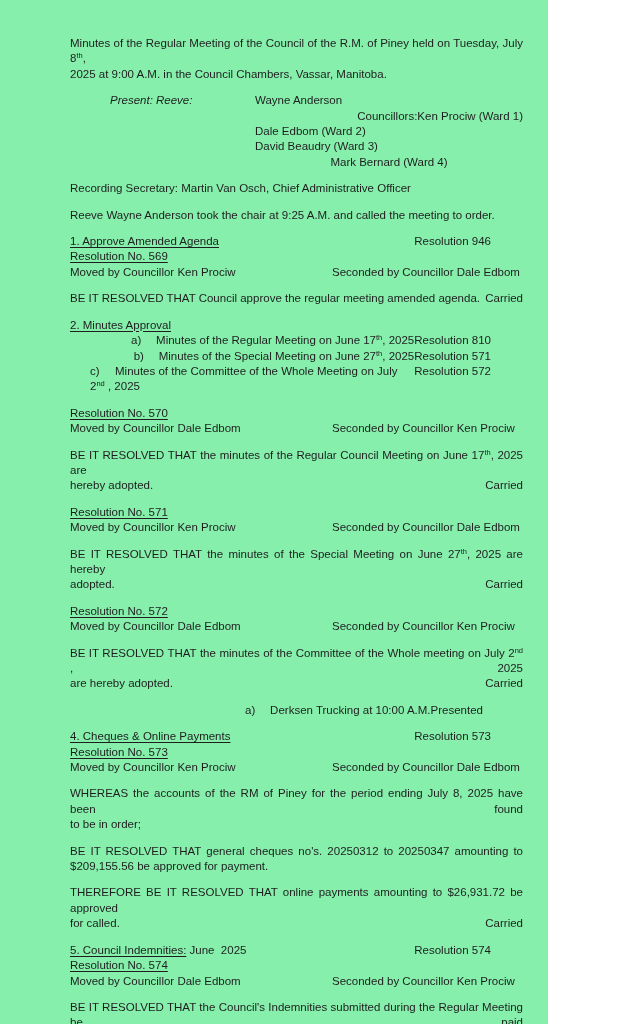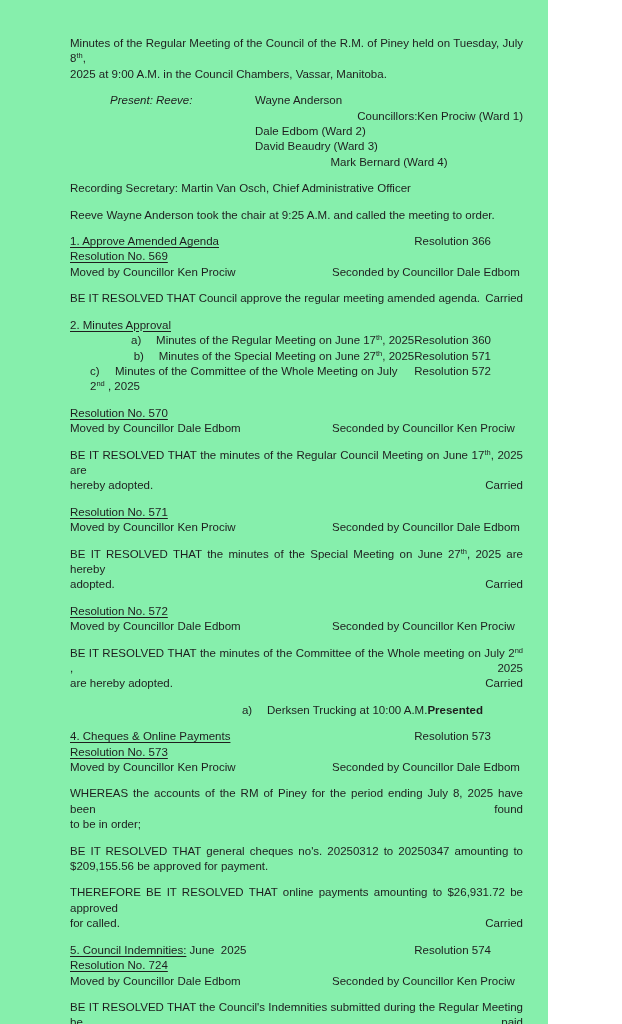--- a/index.html
+++ b/index.html
@@ -46,34 +46,34 @@
       <div class="line cols" style="padding-left: 40px;"><span class="col1" style="width: 145px;"><span></span></span><span><span>Dale Edbom (Ward 2)</span></span></div>
       <div class="line cols" style="padding-left: 40px;"><span class="col1" style="width: 145px;"><span></span></span><span><span>David Beaudry (Ward 3)</span></span></div>
       <div class="line cols" style="padding-left: 40px; text-align: center;"><span class="col1" style="width: 145px;"><span></span></span><span><span>Mark Bernard (Ward 4)</span></span></div>
       <div class="line gap"></div>
       <div class="line plain"><span>Recording Secretary: Martin Van Osch, Chief Administrative Officer</span></div>
       <div class="line gap"></div>
       <div class="line plain"><span>Reeve Wayne Anderson took the chair at 9:25 A.M. and called the meeting to order.</span></div>
       <div class="line gap"></div>
       <div class="line split">
         <span class="left"><span class="u">1. Approve Amended Agenda</span></span>
-        <span class="right" style="margin-right: 32px;"><span>Resolution 366</span></span>
+        <span class="right" style="margin-right: 32px;"><span>Resolution 946</span></span>
       </div>
       <div class="line plain"><span class="u">Resolution No. 569</span></div>
       <div class="line cols"><span class="col1" style="width: 262px;"><span>Moved by Councillor Ken Prociw</span></span><span><span>Seconded by Councillor Dale Edbom</span></span></div>
       <div class="line gap"></div>
       <div class="line split">
         <span class="left"><span>BE IT RESOLVED THAT Council approve the regular meeting amended agenda.</span></span>
         <span class="right"><span>Carried</span></span>
       </div>
       <div class="line gap"></div>
       <div class="line plain"><span class="u">2. Minutes Approval</span></div>
       <div class="line list">
         <span class="left"><span class="marker">a)</span><span>Minutes of the Regular Meeting on June 17</span><sup>th</sup><span>, 2025</span></span>
-        <span class="right" style="margin-right: 32px;"><span>Resolution 360</span></span>
+        <span class="right" style="margin-right: 32px;"><span>Resolution 810</span></span>
       </div>
       <div class="line list">
         <span class="left"><span class="marker">b)</span><span>Minutes of the Special Meeting on June 27</span><sup>th</sup><span>, 2025</span></span>
         <span class="right" style="margin-right: 32px;"><span>Resolution 571</span></span>
       </div>
       <div class="line list">
         <span class="left"><span class="marker">c)</span><span>Minutes of the Committee of the Whole Meeting on July 2</span><sup>nd</sup><span> , 2025</span></span>
         <span class="right" style="margin-right: 32px;"><span>Resolution 572</span></span>
       </div>
       <div class="line gap"></div>
@@ -99,21 +99,21 @@
       <div class="line cols"><span class="col1" style="width: 262px;"><span>Moved by Councillor Dale Edbom</span></span><span><span>Seconded by Councillor Ken Prociw</span></span></div>
       <div class="line gap"></div>
       <div class="line justified"><span>BE IT RESOLVED THAT the minutes of the Committee of the Whole meeting on July 2</span><sup>nd</sup><span> , 2025</span></div>
       <div class="line split">
         <span class="left"><span>are hereby adopted.</span></span>
         <span class="right"><span>Carried</span></span>
       </div>
       <div class="line gap"></div>
       <div class="line list">
         <span class="left"><span class="marker">a)</span><span>Derksen Trucking at 10:00 A.M.</span></span>
-        <span class="right" style="margin-right: 40px; font-weight: bold;"><span>Presented</span></span>
+        <span class="right" style="margin-right: 40px;"><span>Presented</span></span>
       </div>
       <div class="line gap"></div>
       <div class="line split">
         <span class="left"><span class="u">4. Cheques &amp; Online Payments</span></span>
         <span class="right" style="margin-right: 32px;"><span>Resolution 573</span></span>
       </div>
       <div class="line plain"><span class="u">Resolution No. 573</span></div>
       <div class="line cols"><span class="col1" style="width: 262px;"><span>Moved by Councillor Ken Prociw</span></span><span><span>Seconded by Councillor Dale Edbom</span></span></div>
       <div class="line gap"></div>
       <div class="line justified"><span>WHEREAS the accounts of the RM of Piney for the period ending July 8, 2025 have been found</span></div>
@@ -125,21 +125,21 @@
       <div class="line justified"><span>THEREFORE BE IT RESOLVED THAT online payments amounting to $26,931.72 be approved</span></div>
       <div class="line split">
         <span class="left"><span>for called.</span></span>
         <span class="right"><span>Carried</span></span>
       </div>
       <div class="line gap"></div>
       <div class="line split">
         <span class="left"><span class="u">5. Council Indemnities:</span><span> June &nbsp;2025</span></span>
         <span class="right" style="margin-right: 32px;"><span>Resolution 574</span></span>
       </div>
-      <div class="line plain"><span class="u">Resolution No. 724</span></div>
+      <div class="line plain"><span class="u">Resolution No. 574</span></div>
       <div class="line cols"><span class="col1" style="width: 262px;"><span>Moved by Councillor Dale Edbom</span></span><span><span>Seconded by Councillor Ken Prociw</span></span></div>
       <div class="line gap"></div>
       <div class="line justified"><span>BE IT RESOLVED THAT the Council's Indemnities submitted during the Regular Meeting be paid</span></div>
       <div class="line split">
         <span class="left"><span>as presented.</span></span>
         <span class="right"><span>Carried</span></span>
       </div>
     </div>
 </div>
 

